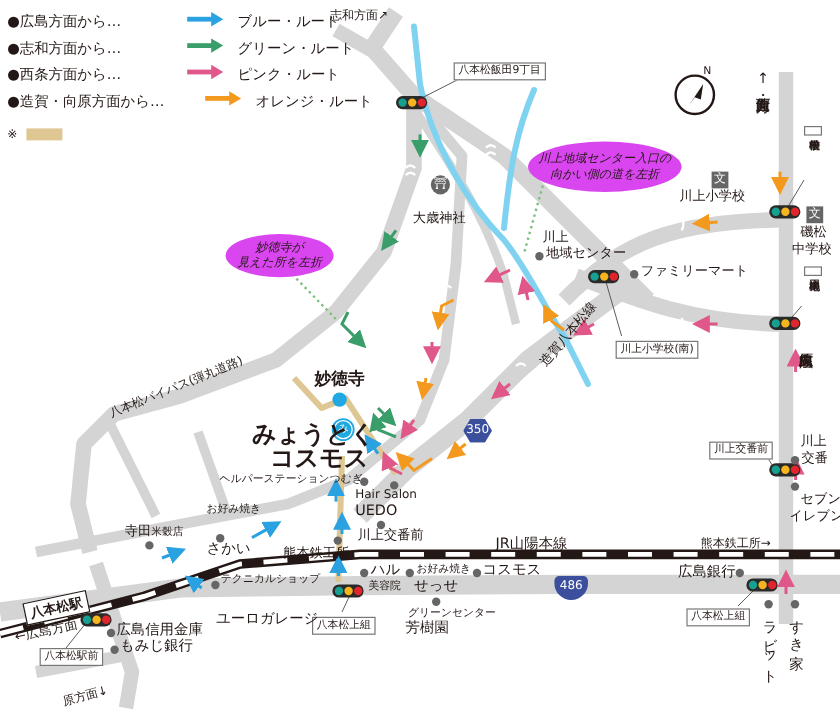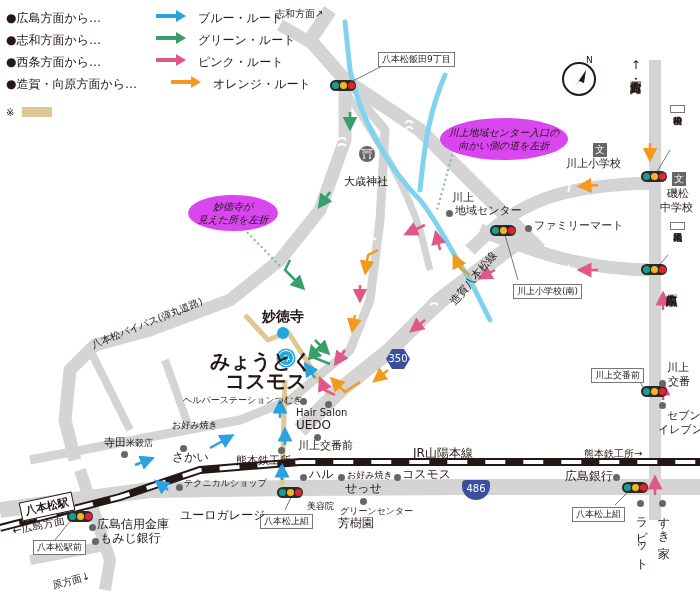--- a/index.html
+++ b/index.html
@@ -317,21 +317,21 @@
 
 <div class="dot" style="left:314px;top:434px;"></div>
 <div class="lbl s11" style="left:298px;top:440px;">川上交番前</div>
 
 <div class="dot" style="left:176px;top:484px;"></div>
 <div class="lbl s9" style="left:184px;top:478px;">テクニカルショップ</div>
 <div class="lbl s12" style="left:180px;top:489px;margin-top:20px;">ユーロガレージ</div>
 
 <div class="dot" style="left:300px;top:474px;"></div>
 <div class="lbl s12" style="left:309px;top:468px;">ハル</div>
-<div class="lbl s9" style="left:307px;top:502px;font-family:Liberation Mono, monospace;">美容院</div>
+<div class="lbl s9" style="left:307px;top:484px;">美容院</div>
 
 <div class="dot" style="left:338px;top:474px;"></div>
 <div class="lbl s9" style="left:347px;top:470px;">お好み焼き</div>
 <div class="lbl s12" style="left:345px;top:482px;">せっせ</div>
 
 <div class="dot" style="left:394px;top:474px;"></div>
 <div class="lbl s12" style="left:402px;top:468px;">コスモス</div>
 
 <div class="dot" style="left:360px;top:498px;"></div>
 <div class="lbl s9" style="left:340px;top:506px;">グリーンセンター</div>

